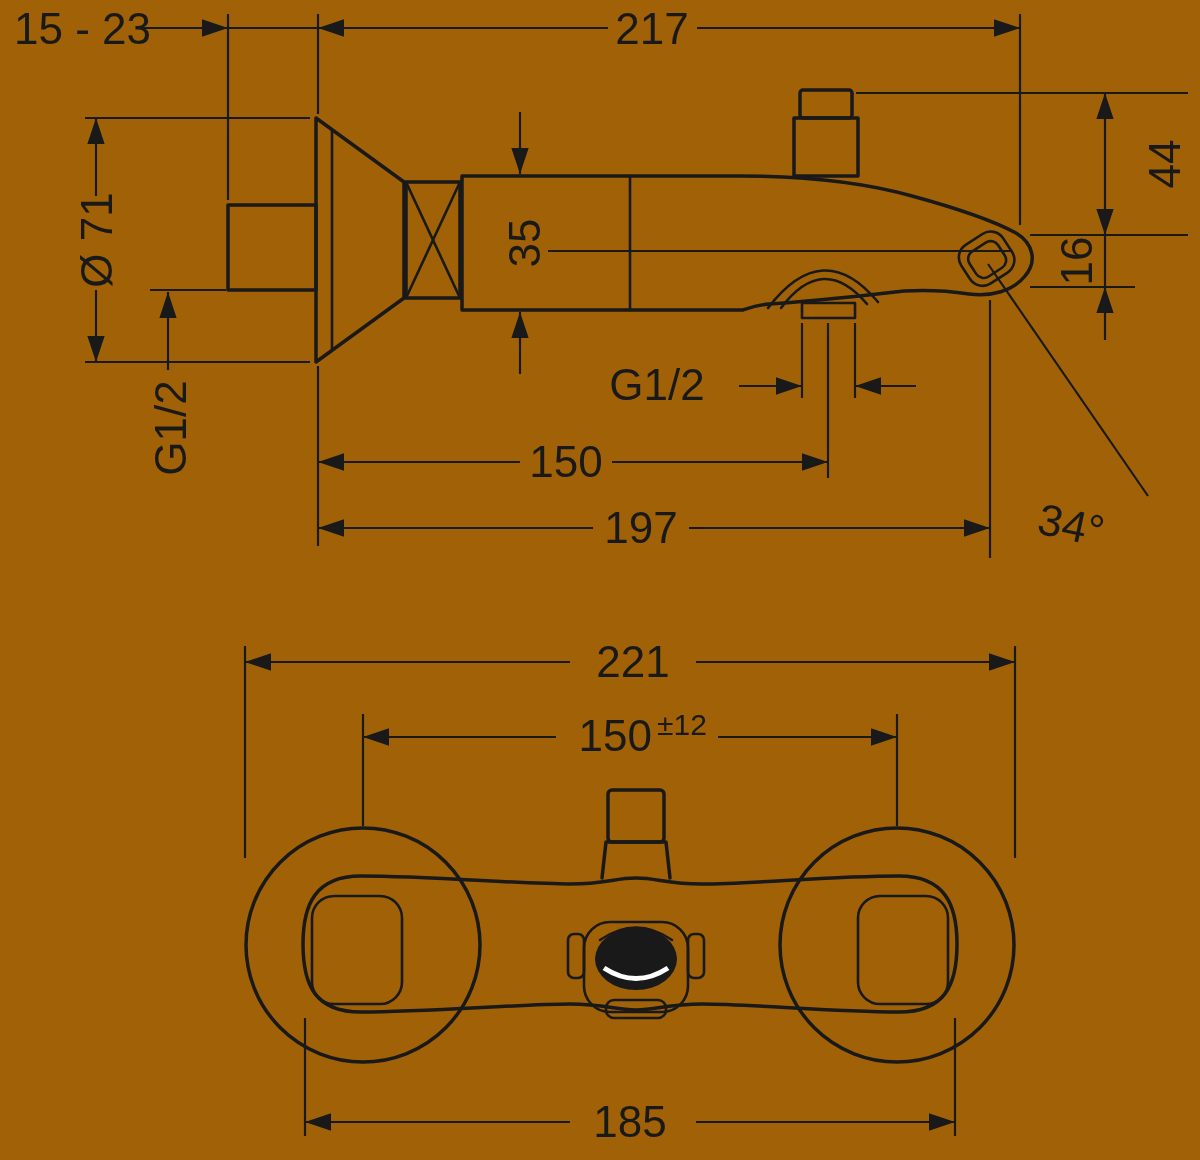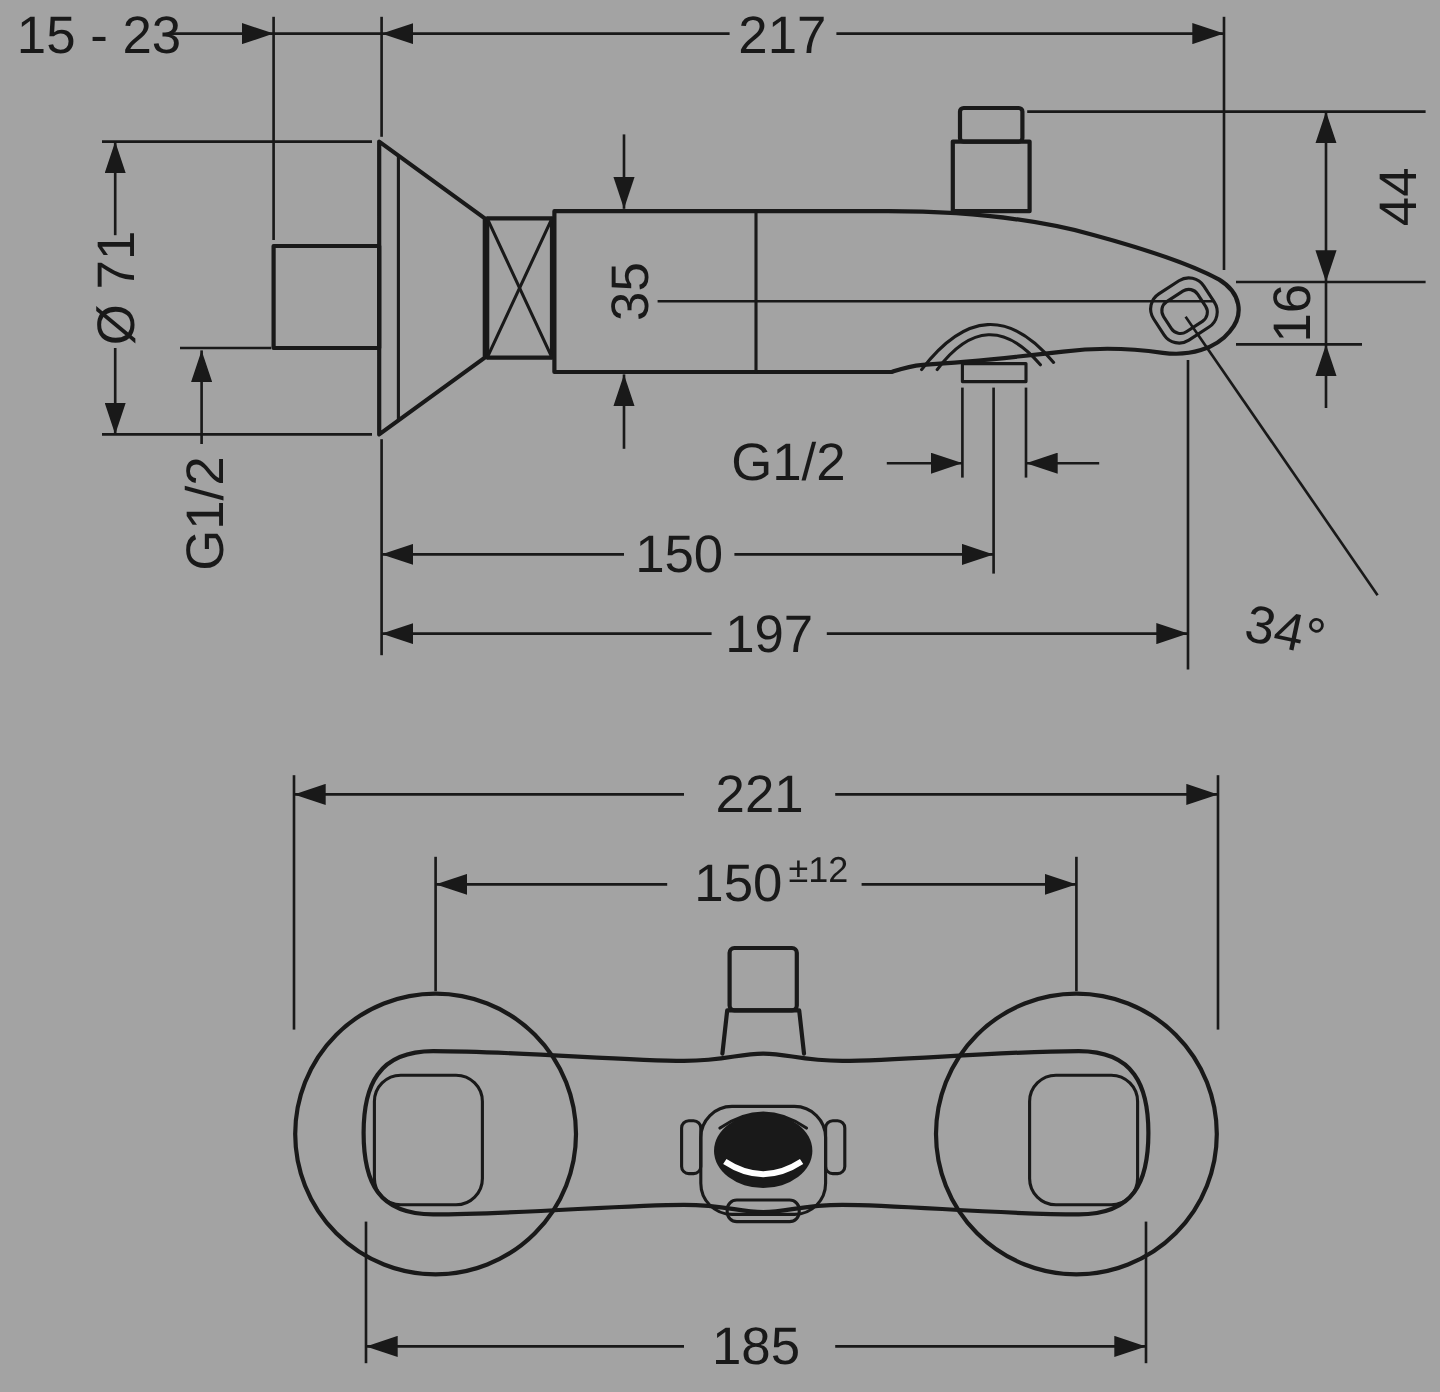--- a/index.html
+++ b/index.html
@@ -1,16 +1,16 @@
 <!DOCTYPE html>
 <html><head>
 <meta charset="utf-8">
 <style>
   html,body{margin:0;padding:0;background:#ffffff;}
-  .canvas{position:relative;width:1200px;height:1160px;background:#a3a3a3;overflow:hidden;}
+  .canvas{position:relative;width:1200px;height:1160px;background:#a16207;overflow:hidden;}
   svg{display:block;}
   .ol{fill:none;stroke:#191919;stroke-width:3.5;stroke-linejoin:round;stroke-linecap:round;}
   .ol2{fill:none;stroke:#191919;stroke-width:2.6;stroke-linejoin:round;stroke-linecap:round;}
   .dl{fill:none;stroke:#191919;stroke-width:2.2;}
   .fillink{fill:#191919;stroke:none;}
   text{font-family:"Liberation Sans","DejaVu Sans",sans-serif;font-size:44px;fill:#191919;}
   text.small{font-size:30px;}
 </style>
 </head>
 <body>

